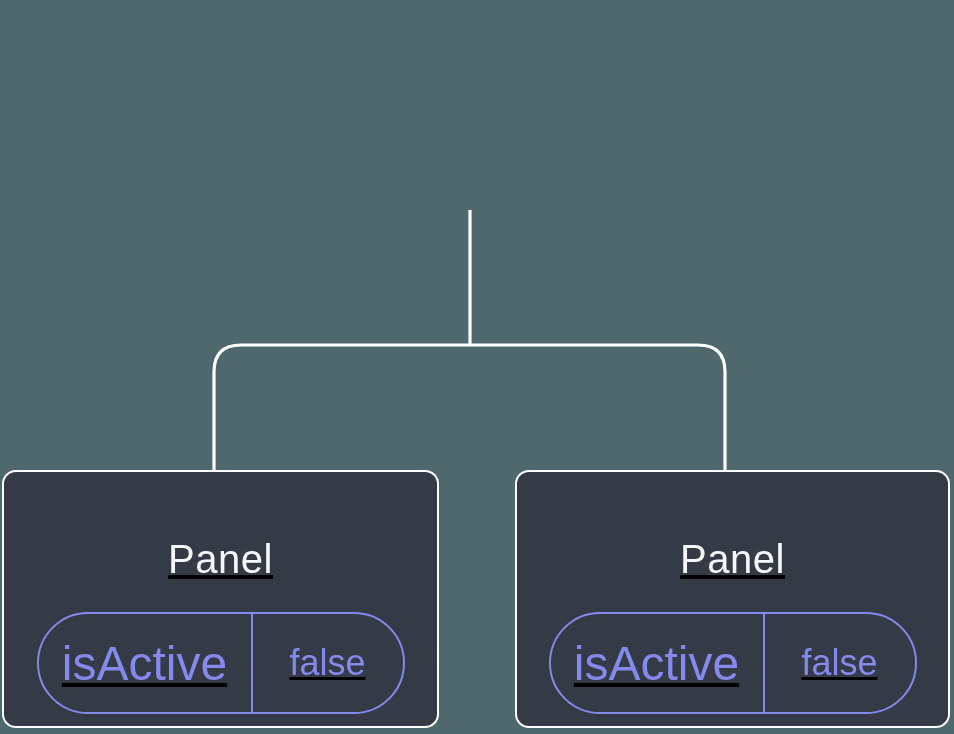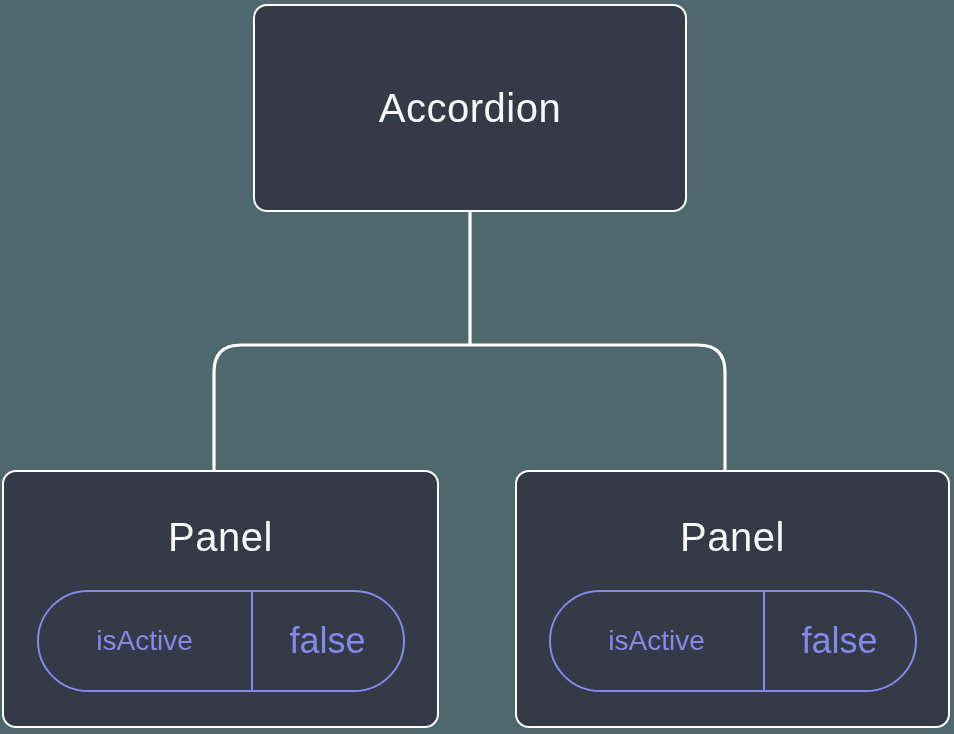--- a/index.html
+++ b/index.html
@@ -31,60 +31,57 @@
     left:253px;top:4px;width:434px;height:208px;
     display:flex;align-items:center;justify-content:center;
   }
   .node-title{
     color:var(--node_text);
     font-size:40px;font-weight:500;letter-spacing:.5px;
     line-height:46px;
   }
   .node-panel{
     display:flex;flex-direction:column;align-items:center;
-    padding-top:42px;gap:30px;
+    padding-top:64px;gap:30px;text-decoration:underline;
   }
   .panel-left{left:2px;top:470px;width:437px;height:258px;}
   .panel-right{left:515px;top:470px;width:435px;height:258px;}
   .prop-pill{
     display:flex;align-items:stretch;
     width:368px;height:102px;
     border:2.5px solid var(--accent_purple);
     border-radius:51px;
     box-sizing:border-box;
     overflow:hidden;
   }
   .prop-name{
     width:212px;
     display:flex;align-items:center;justify-content:center;
     border-right:2.5px solid var(--accent_purple);
     color:var(--accent_purple);
-    font-size:28px;
+    font-size:48px;
   }
   .prop-value{
     flex:1;
     display:flex;align-items:center;justify-content:center;
     color:var(--accent_purple);
     font-size:36px;
     text-align:center;
   }
 </style>
 </head>
 <body>
 
 <div class="canvas">
 
   <svg class="connectors" viewBox="0 0 954 734" width="954" height="734" aria-hidden="true">
     <path d="M470 210 V345"></path>
     <path d="M214 472 V372 Q214 345 241 345 H698 Q725 345 725 372 V472"></path>
   </svg>
 
-  <div class="node node-root">
-    <span class="node-title">Accordion</span>
-  </div>
 
   <div class="node node-panel panel-left">
     <span class="node-title">Panel</span>
     <div class="prop-pill">
       <span class="prop-name">isActive</span>
       <span class="prop-value">false</span>
     </div>
   </div>
 
   <div class="node node-panel panel-right">

